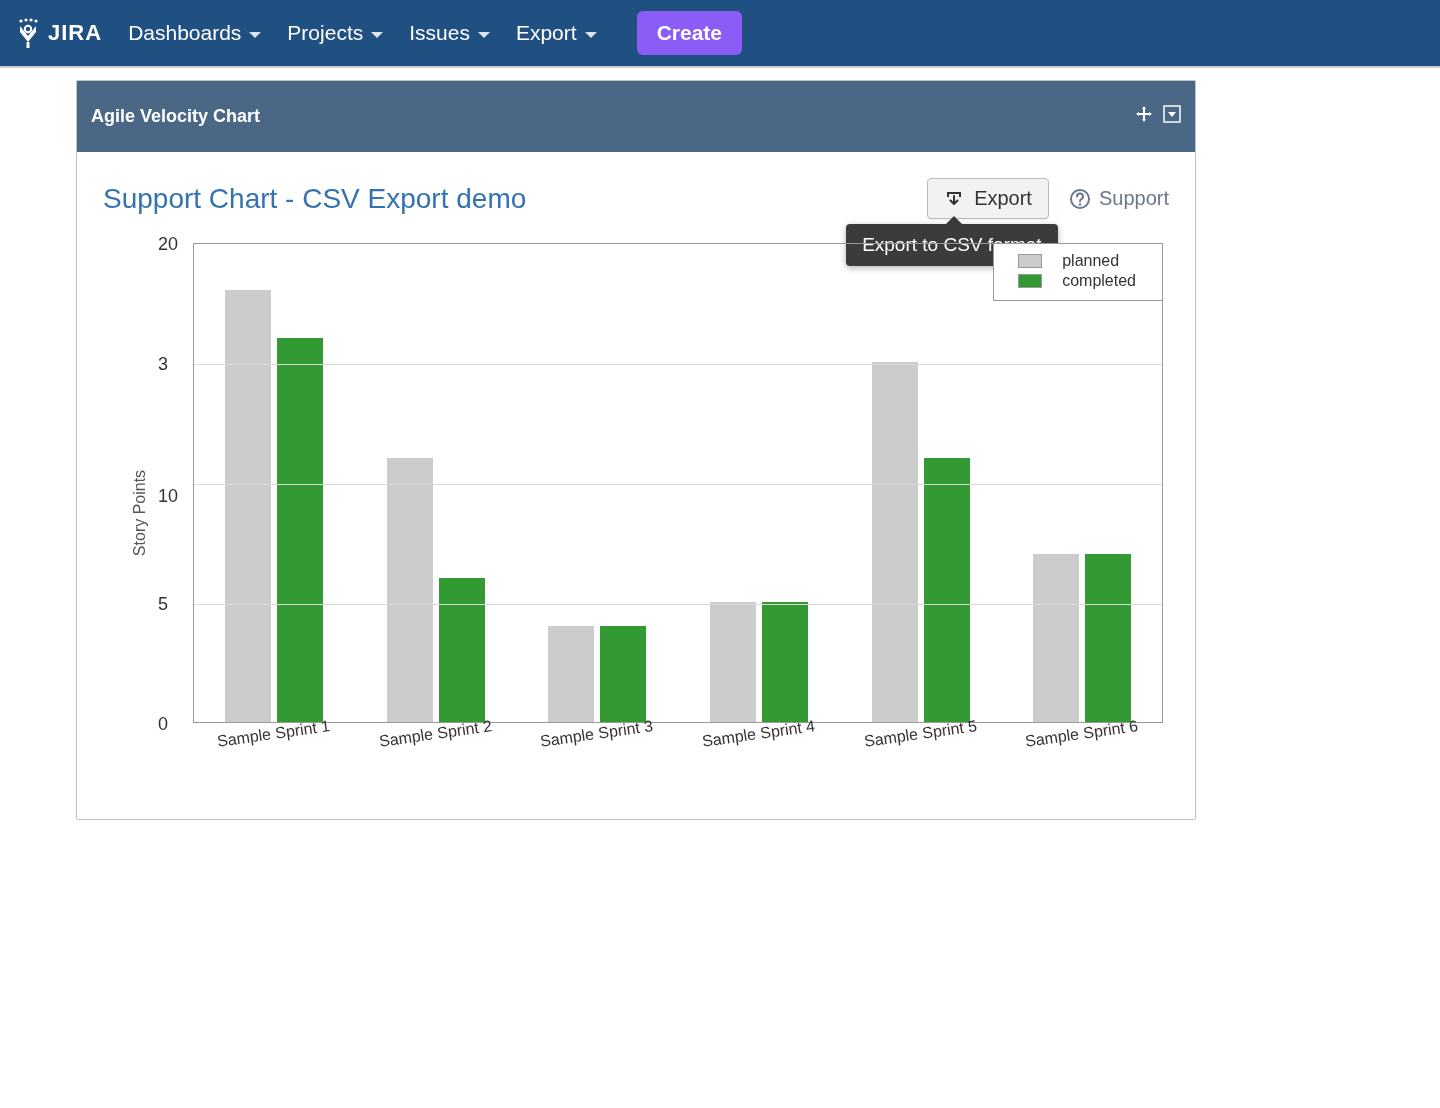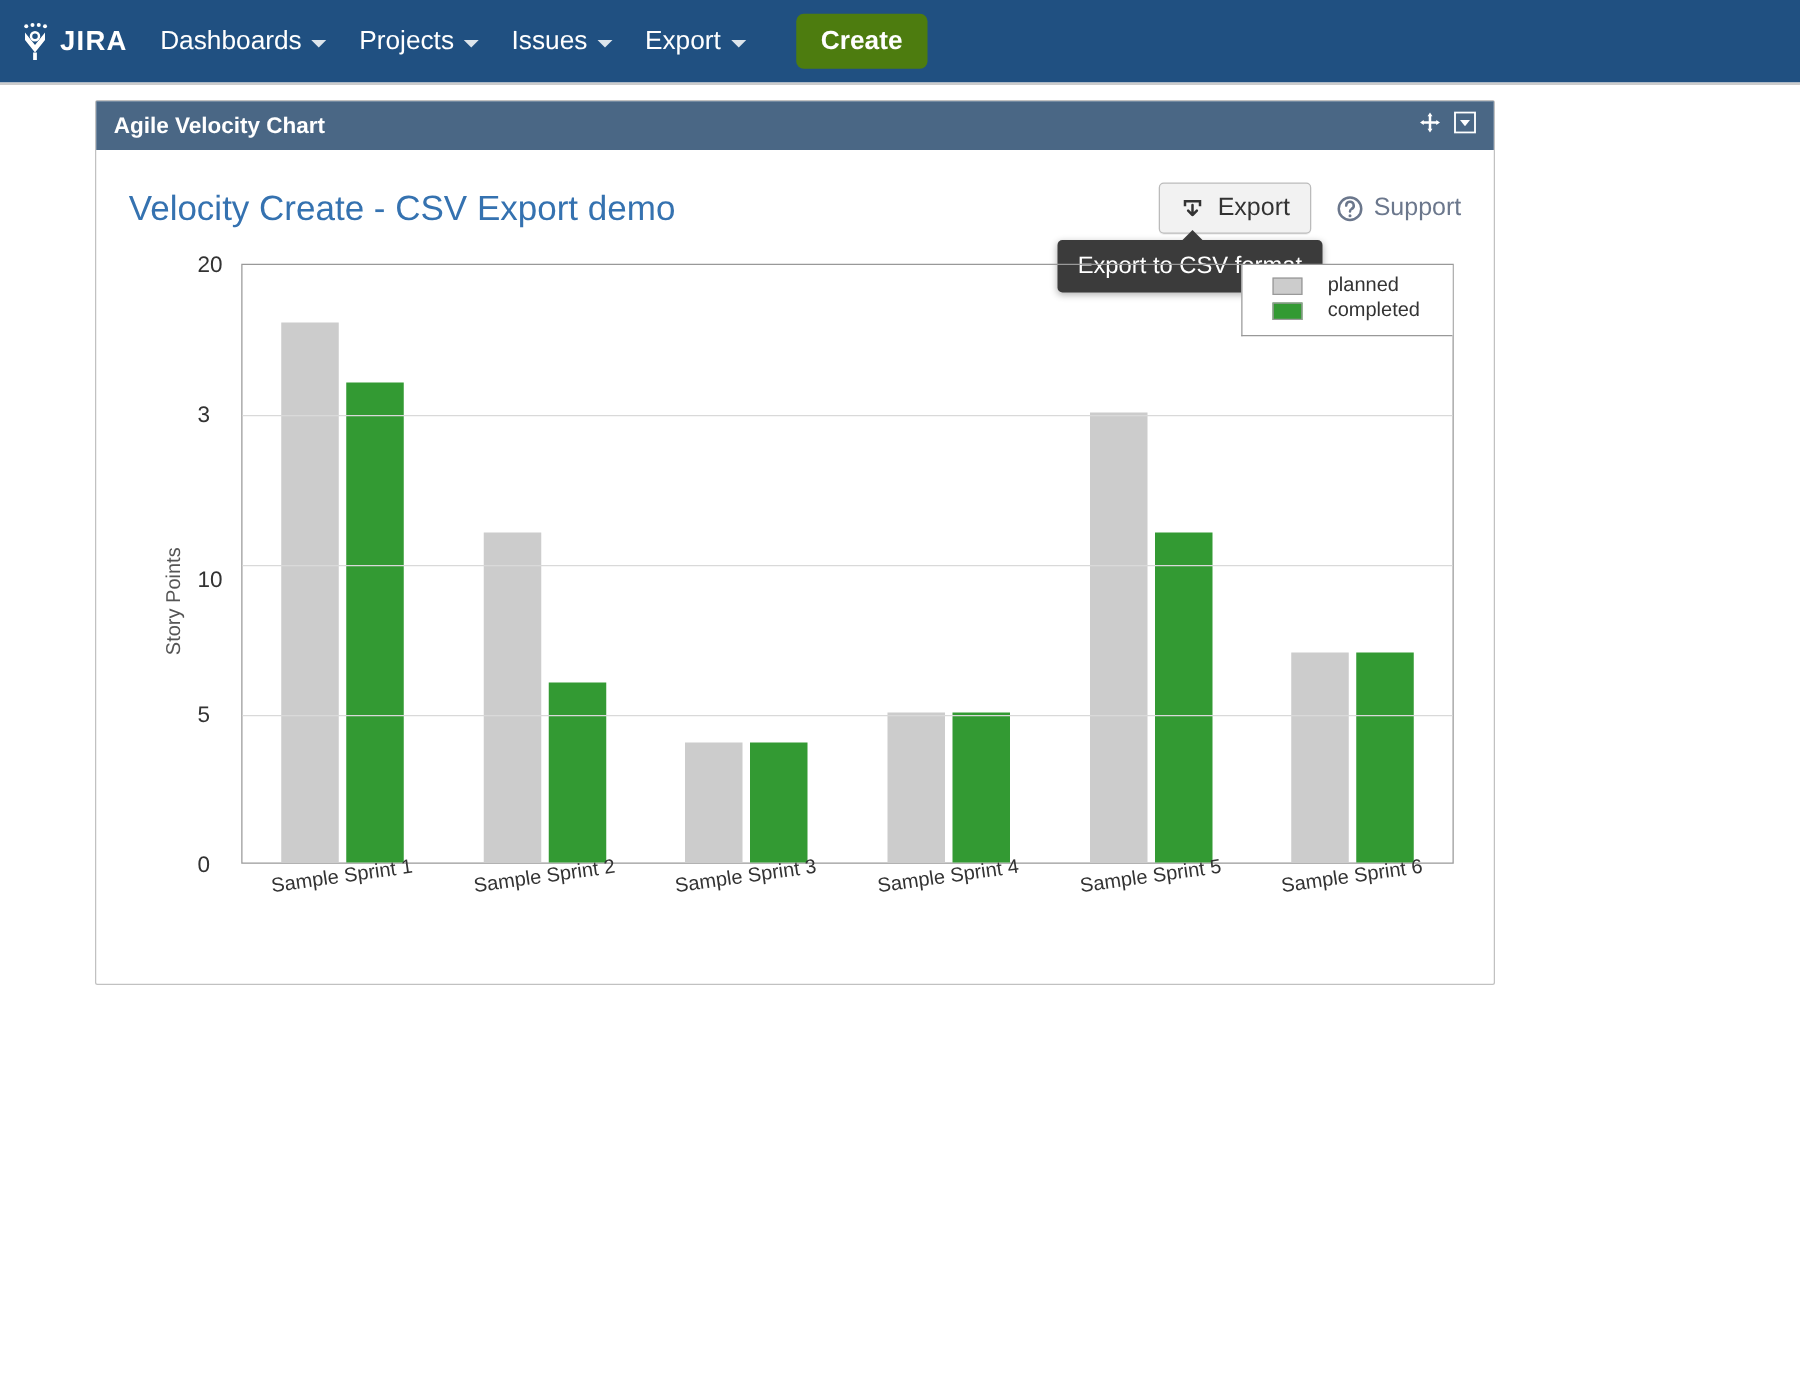--- a/index.html
+++ b/index.html
@@ -19,21 +19,21 @@
   .brand svg { width: 24px; height: 30px; }
   .nav-item { display: flex; align-items: center; gap: 8px; cursor: pointer; }
   .nav-item .caret {
     width: 0; height: 0;
     border-left: 6px solid transparent;
     border-right: 6px solid transparent;
     border-top: 6px solid rgba(255,255,255,0.85);
     margin-top: 3px;
   }
   .create-btn {
-    background: #4d7c0f;
+    background: #8b5cf6;
     padding: 10px 20px;
     border-radius: 6px;
     font-weight: 600;
     cursor: pointer;
     margin-left: 14px;
   }
   .nav-bottom-line { height: 2px; background: #ccc; }
 
   
   .page { padding: 12px 28px 40px 28px; }
@@ -45,21 +45,21 @@
     width: 1120px;
     border: 1px solid #c1c1c1;
     border-radius: 2px;
   }
   .gadget-header {
     background: #4a6785;
     color: #fff;
     display: flex;
     align-items: center;
     justify-content: space-between;
-    padding: 8px 14px;
+    padding: 24px 14px;
     font-weight: 700;
     font-size: 18px;
   }
   .gadget-header-icons { display: flex; gap: 10px; align-items: center; }
   .gadget-header-icons svg { width: 18px; height: 18px; }
 
   .gadget-body { padding: 26px 26px 36px 26px; position: relative; }
   .gadget-top-row { display: flex; justify-content: space-between; align-items: center; }
   .chart-title { color: #3572b0; font-size: 28px; font-weight: 400; }
 
@@ -206,21 +206,21 @@
           <svg viewBox="0 0 18 18">
               <rect x="1" y="1" width="16" height="16" fill="none" stroke="#fff" stroke-width="1.5"></rect>
               <path d="M5 7 L9 12 L13 7 Z" fill="#fff"></path>
             </svg>
         </span>
       </div>
     </div>
 
     <div class="gadget-body">
       <div class="gadget-top-row">
-        <div class="chart-title">Velocity Create - CSV Export demo</div>
+        <div class="chart-title">Support Chart - CSV Export demo</div>
         <div class="gadget-actions">
           <div style="position:relative;padding-left:29px;">
             <button class="export-btn">
               <svg width="20" height="20" viewBox="0 0 20 20">
                 <path d="M3 3 H17 V8 H15 V5 H5 V8 H3 Z" fill="#333"></path>
                 <path d="M10 7 V15 M10 15 L6.5 11.5 M10 15 L13.5 11.5" stroke="#333" stroke-width="2" fill="none" stroke-linecap="round"></path>
               </svg>
               <span>Export</span>
             </button>
             <div class="tooltip">Export to CSV format</div>

